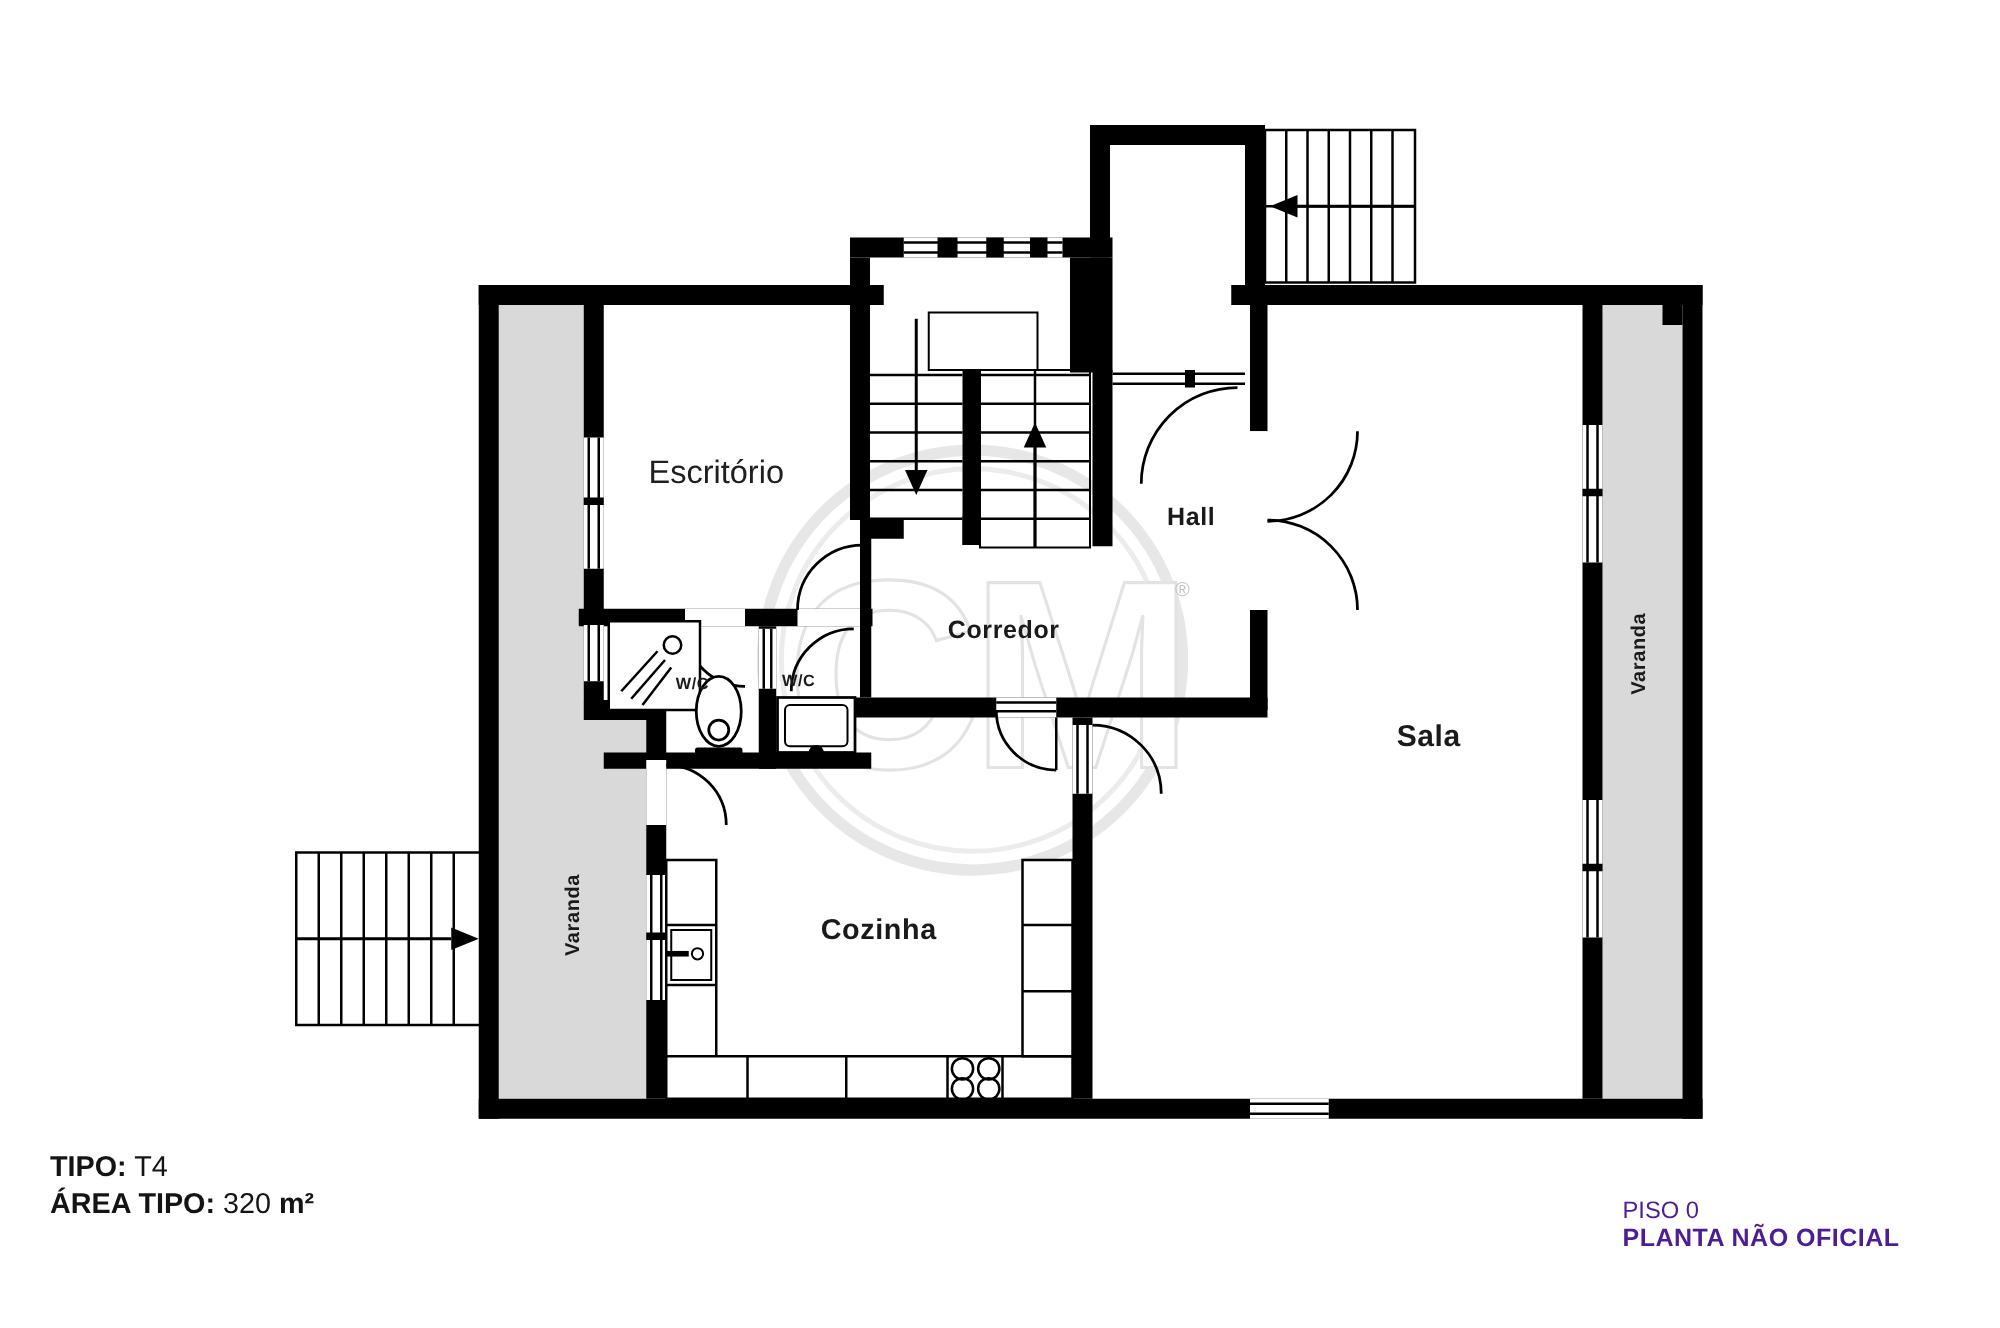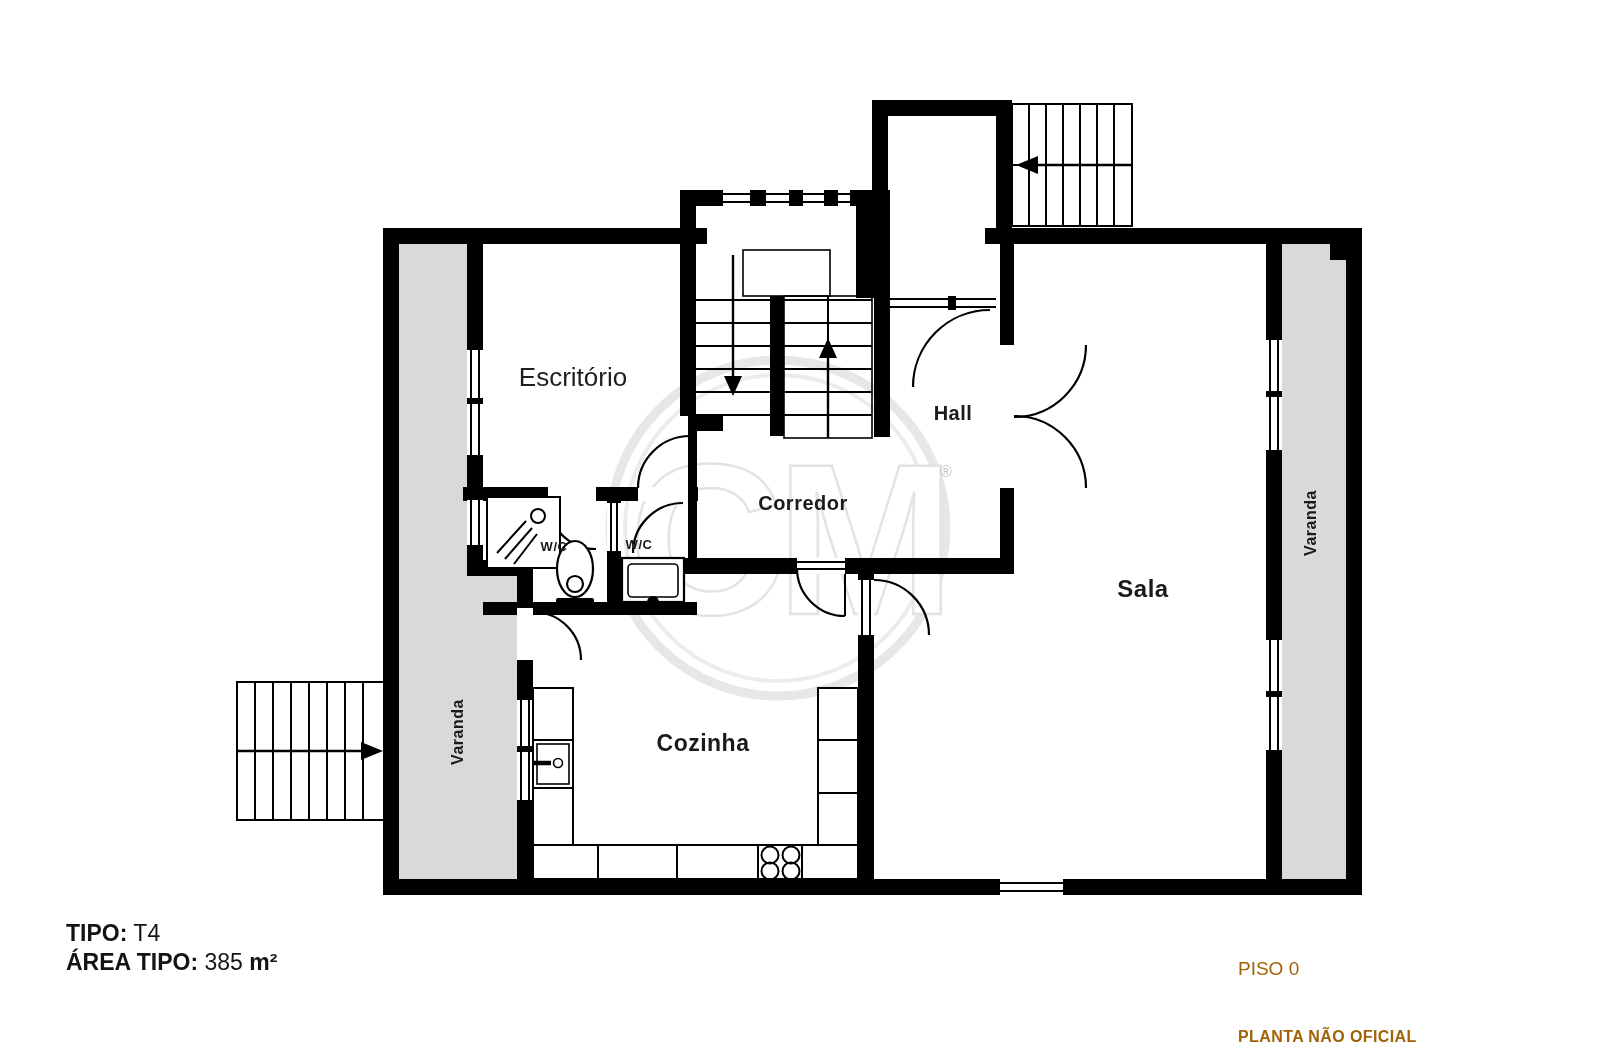--- a/index.html
+++ b/index.html
@@ -3,24 +3,24 @@
 <meta charset="utf-8">
 <style>
   html,body{margin:0;padding:0;background:#fff;}
   .stage{position:relative;width:1600px;height:1062px;background:#ffffff;overflow:hidden;
          font-family:"Liberation Sans",sans-serif;color:#111;}
   svg{position:absolute;left:0;top:0;}
   svg text{font-family:"Liberation Sans","DejaVu Sans",sans-serif;}
   .room-label{font-weight:700;fill:#1a1a1a;letter-spacing:.5px;}
   .room-label-light{font-weight:400;fill:#1f1f1f;}
   .wm-text{font-weight:700;fill:#ffffff;stroke:#e3e3e3;stroke-width:2.5px;letter-spacing:-8px;}
-  .info-block{position:absolute;left:66px;top:919px;font-size:23px;line-height:29px;color:#141414;}
+  .info-block{position:absolute;left:40px;top:919px;font-size:23px;line-height:29px;color:#141414;}
   .info-block b{font-weight:700;}
-  .footer-block{position:absolute;left:1238px;top:958px;font-size:19px;line-height:22px;color:#a16207;}
-  .footer-line2{font-weight:700;font-size:16px;letter-spacing:.4px;margin-top:46px;}
+  .footer-block{position:absolute;left:1298px;top:958px;font-size:19px;line-height:22px;color:#4c1d95;}
+  .footer-line2{font-weight:700;font-size:20px;letter-spacing:.4px;}
 </style>
 </head>
 <body>
 
 <div class="stage">
 <svg width="1600" height="1062" viewBox="0 0 1600 1062">
 
   <g>
     <circle cx="778" cy="528" r="168" fill="none" stroke="#e7e7e7" stroke-width="9"></circle>
     <circle cx="778" cy="528" r="153" fill="none" stroke="#ececec" stroke-width="4"></circle>
@@ -247,21 +247,21 @@
   </g>
 </svg>
 
   <div class="info-block">
     <div>
       <b>TIPO:</b>
       <span>T4</span>
     </div>
     <div>
       <b>ÁREA TIPO:</b>
-      <span>385</span>
+      <span>320</span>
       <b>m²</b>
     </div>
   </div>
 
   <div class="footer-block">
     <div>PISO 0</div>
     <div class="footer-line2">PLANTA NÃO OFICIAL</div>
   </div>
 </div>
 

